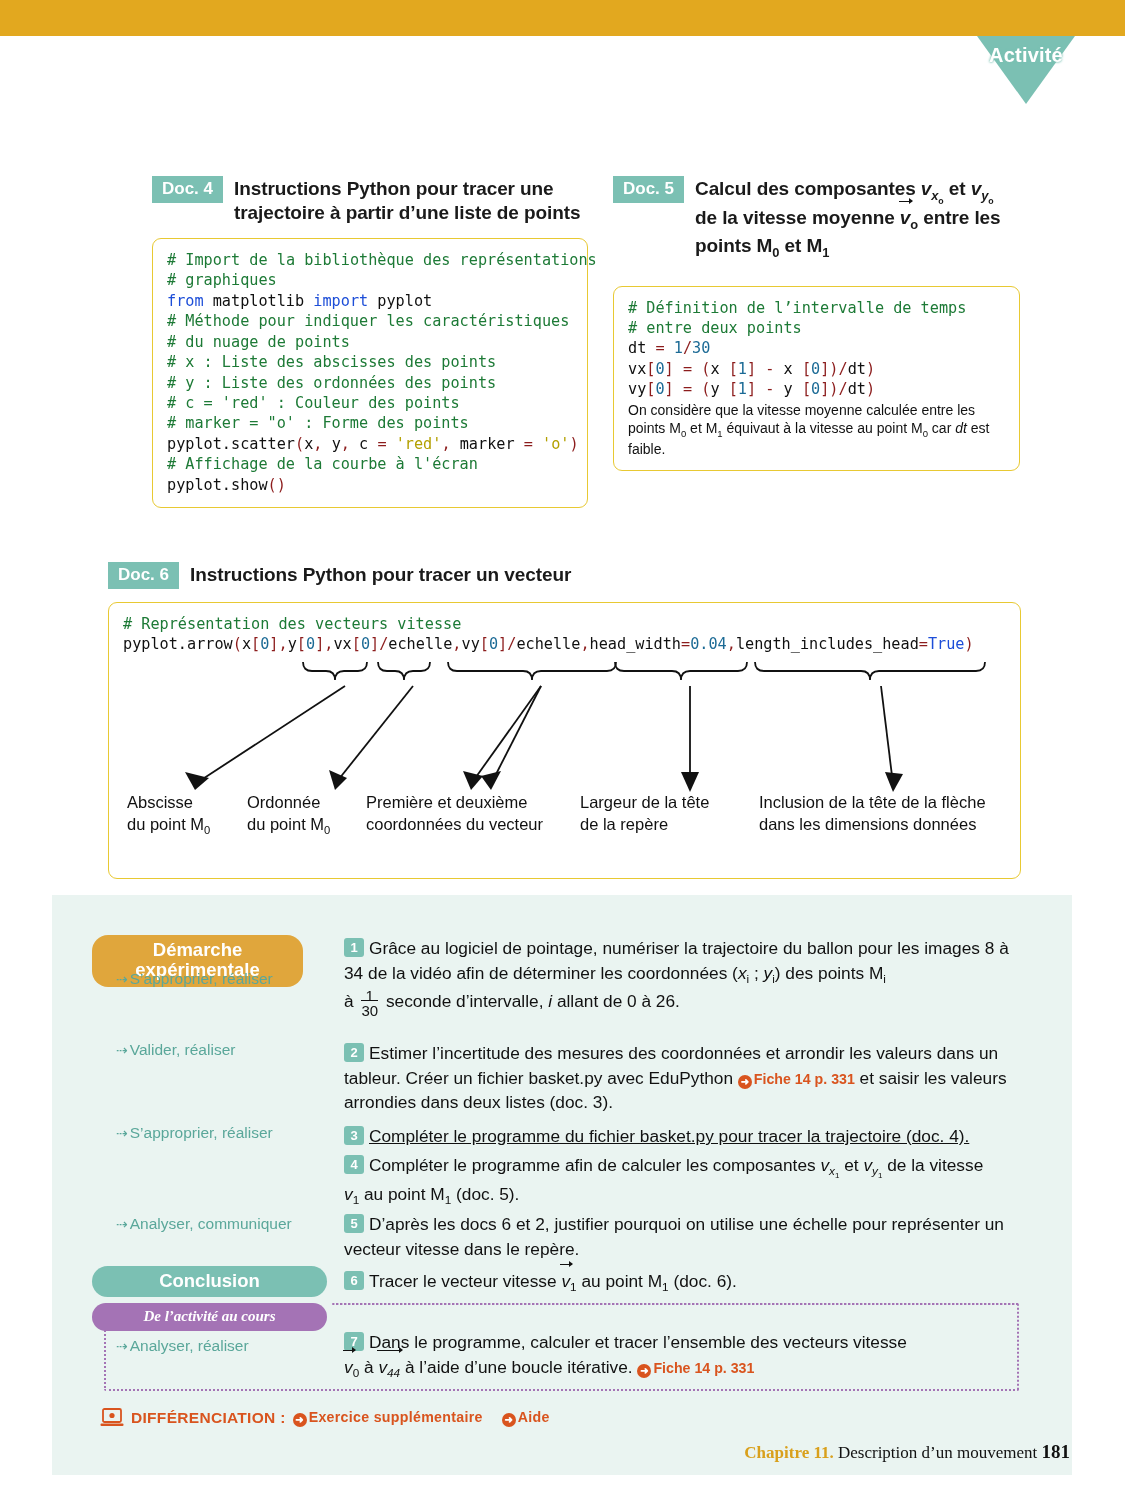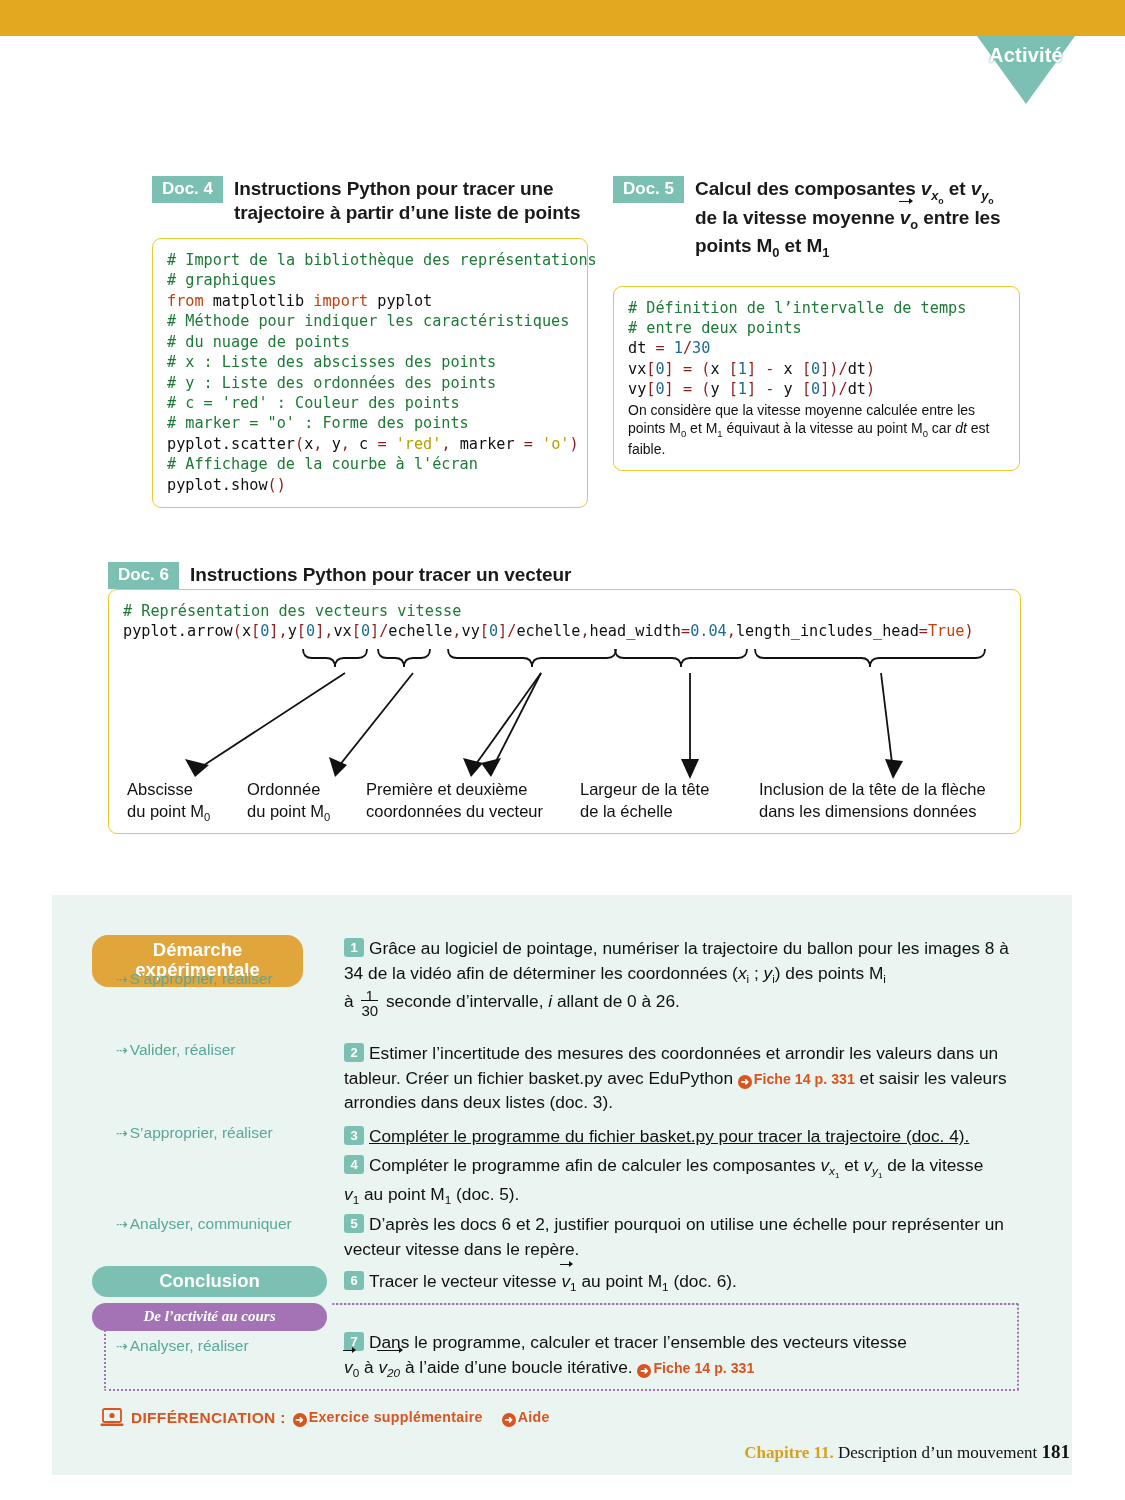--- a/index.html
+++ b/index.html
@@ -50,36 +50,36 @@
   .code-box {
     border: 1.5px solid #e8c933; border-radius: 9px;
     background: #ffffff; padding: 11px 14px 12px 14px;
   }
   .code {
     font-family: "DejaVu Sans Mono", monospace;
     font-size: 15.2px; line-height: 1.345;
     color: #101010; white-space: pre;
   }
   .cm { color: #1d7a36; }       
-  .kw { color: #c2410c; }       
+  .kw { color: #1d4ed8; }       
   .st { color: #b3a000; }       
   .nm { color: #1b6a95; }       
   .pn { color: #8c1c1c; }       
   .note {
     font-size: 14px; line-height: 1.30; color: #111;
     margin-top: 1px;
   }
 
   
   #doc4 { position: absolute; left: 108px; top: 176px; width: 480px; padding-left: 44px; }
   #doc4 .code-box { margin-top: 13px; }
   #doc5 { position: absolute; left: 613px; top: 176px; width: 407px; }
   #doc5 .code-box { margin-top: 25px; }
   #doc6 { position: absolute; left: 108px; top: 562px; width: 913px; }
-  #doc6 .code-box { padding-bottom: 0; }
+  #doc6 .code-box { margin-top: 13px; padding-bottom: 32px; }
 
   .ann-area { position: relative; height: 190px; margin-top: 2px; }
   .ann-area svg { position: absolute; left: 0; top: 0; }
   .ann-label {
     position: absolute; font-size: 16.5px; line-height: 1.30;
     color: #111;
   }
 
   
   #panel {
@@ -238,21 +238,21 @@
       <div class="ann-label" style="left:124px; top:136px;">
         <span>Ordonnée</span><br>
         <span>du point M</span><sub>0</sub>
       </div>
       <div class="ann-label" style="left:243px; top:136px;">
         <span>Première et deuxième</span><br>
         <span>coordonnées du vecteur</span>
       </div>
       <div class="ann-label" style="left:457px; top:136px;">
         <span>Largeur de la tête</span><br>
-        <span>de la échelle</span>
+        <span>de la repère</span>
       </div>
       <div class="ann-label" style="left:636px; top:136px;">
         <span>Inclusion de la tête de la flèche</span><br>
         <span>dans les dimensions données</span>
       </div>
     </div>
   </div>
 </section>
 
 <div id="panel"></div>
@@ -302,21 +302,21 @@
 
 <div class="qtext" style="position:absolute; left:344px; top:1212px; width:680px;">
   <span class="qnum">5</span><span>D’après les docs 6 et 2, justifier pourquoi on utilise une échelle pour représenter un vecteur vitesse dans le repère.</span>
 </div>
 
 <div class="qtext" style="position:absolute; left:344px; top:1269px; width:680px;">
   <span class="qnum">6</span><span>Tracer le vecteur vitesse </span><span class="vec"><i>v</i><span class="ah"></span></span><sub>1</sub><span> au point M</span><sub>1</sub><span> (doc. 6).</span>
 </div>
 
 <div class="qtext" style="position:absolute; left:344px; top:1330px; width:680px;">
-  <span class="qnum">7</span><span>Dans le programme, calculer et tracer l’ensemble des vecteurs vitesse </span><br><span class="vec"><i>v</i><span class="ah"></span></span><sub>0</sub><span> à </span><span class="vec"><i>v</i><sub>20</sub><span class="ah"></span></span><span> à l’aide d’une boucle itérative. </span><span class="ref"><span class="refdot">➜</span><span>Fiche 14 p. 331</span></span>
+  <span class="qnum">7</span><span>Dans le programme, calculer et tracer l’ensemble des vecteurs vitesse </span><br><span class="vec"><i>v</i><span class="ah"></span></span><sub>0</sub><span> à </span><span class="vec"><i>v</i><sub>44</sub><span class="ah"></span></span><span> à l’aide d’une boucle itérative. </span><span class="ref"><span class="refdot">➜</span><span>Fiche 14 p. 331</span></span>
 </div>
 
 <div class="diff-row">
   <svg width="24" height="19" viewBox="0 0 24 19">
     <rect x="3" y="1" width="18" height="13" rx="1.5" fill="none" stroke="#d9541e" stroke-width="1.8"></rect>
     <circle cx="12" cy="7.5" r="2.6" fill="#d9541e"></circle>
     <rect x="0.5" y="15.5" width="23" height="2.4" rx="1" fill="#d9541e"></rect>
   </svg>
   <span>DIFFÉRENCIATION :</span>
   <span class="ref"><span class="refdot">➜</span><span>Exercice supplémentaire</span></span>

